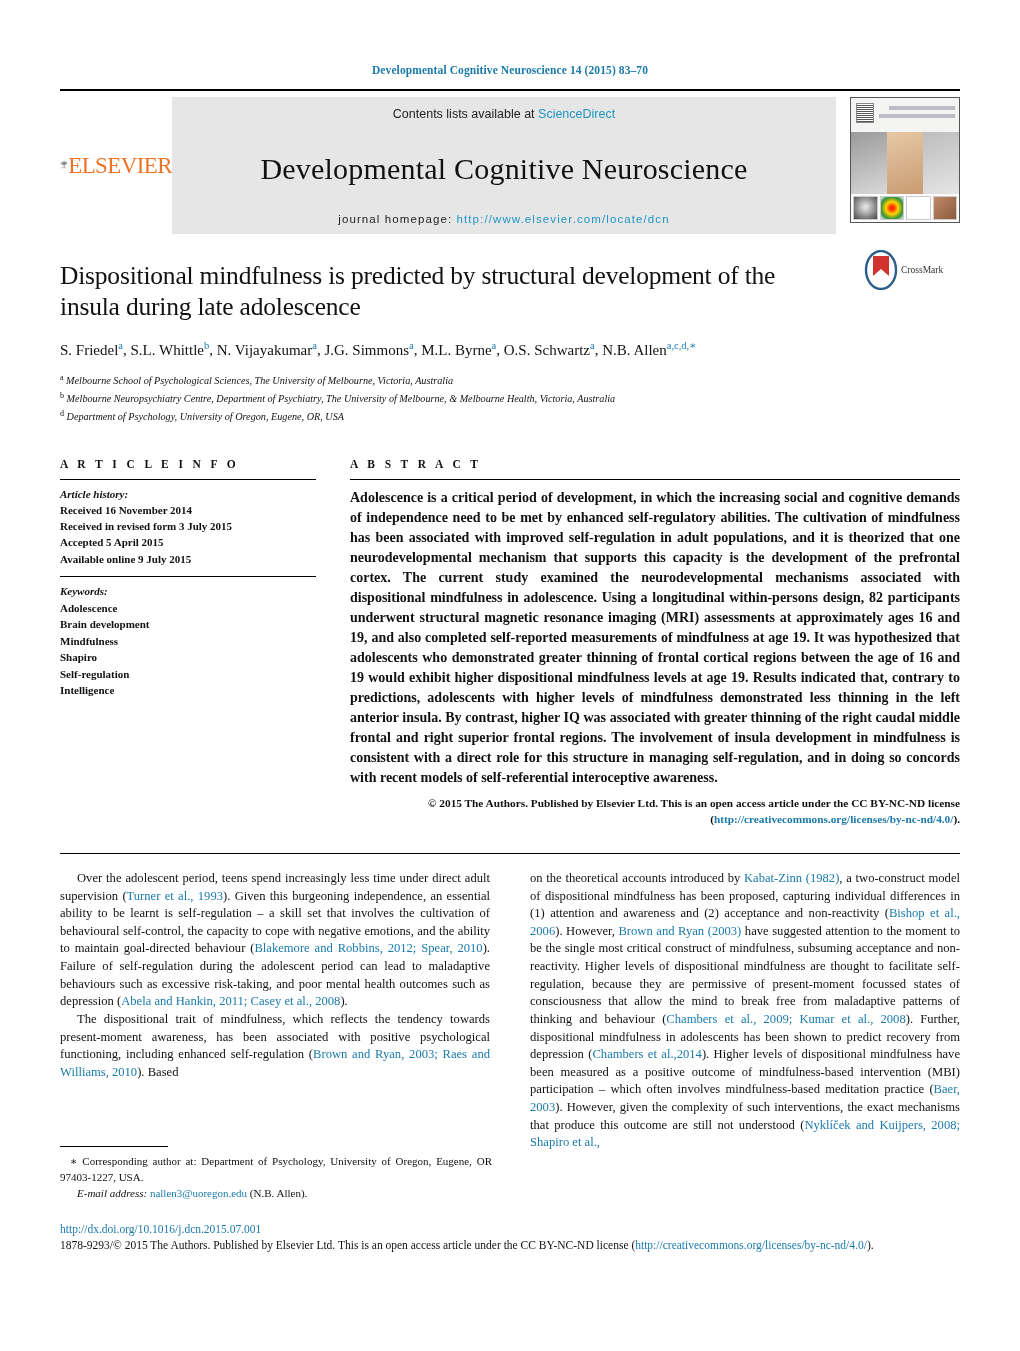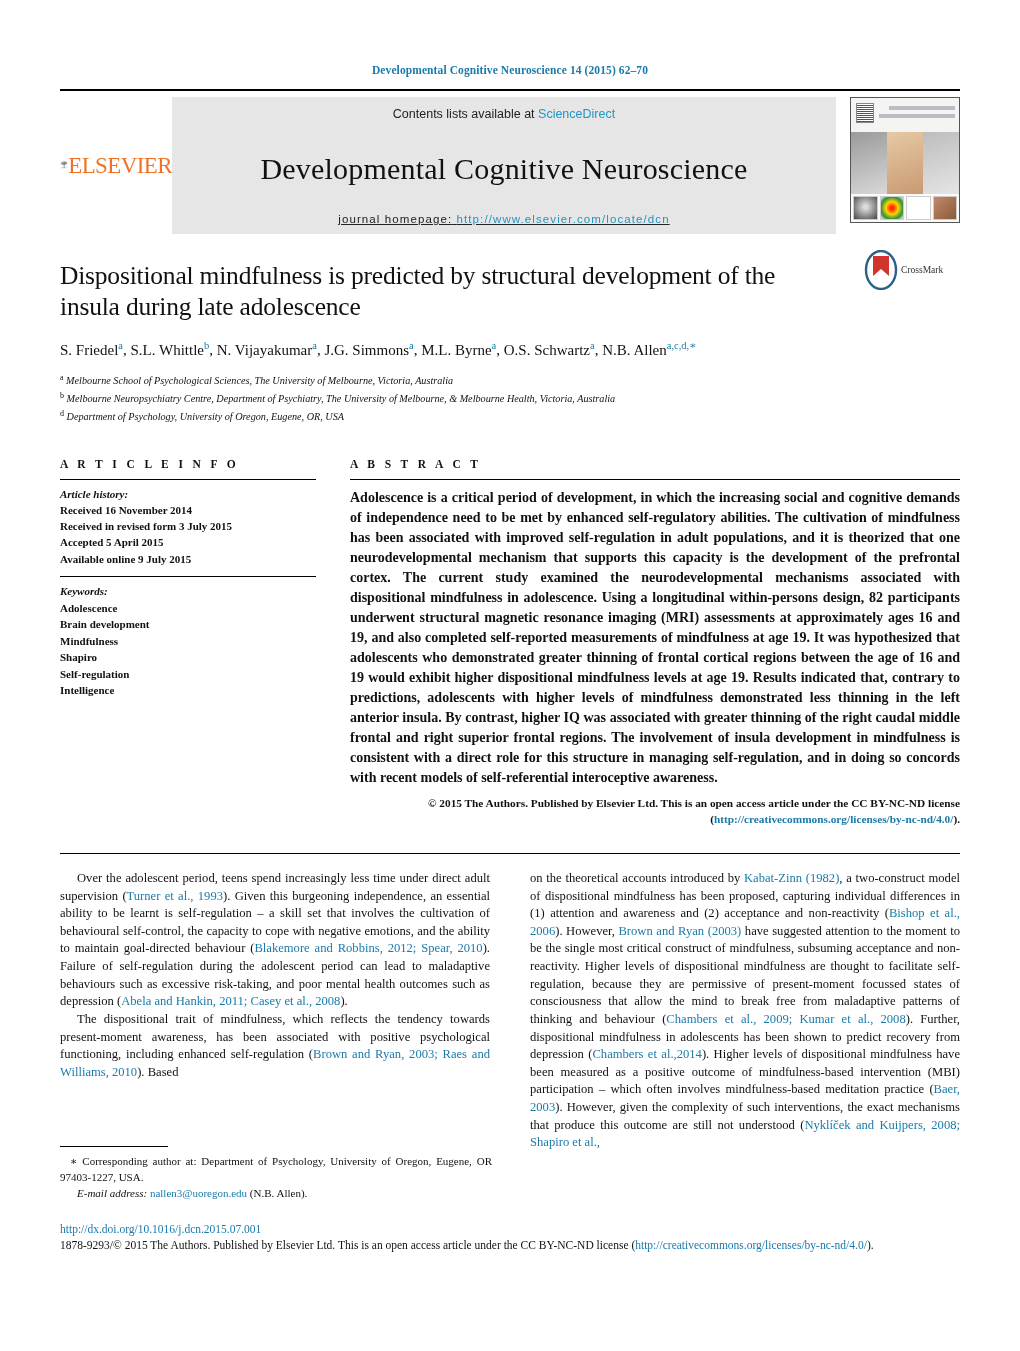--- a/index.html
+++ b/index.html
@@ -85,21 +85,20 @@
     color: #111;
     letter-spacing: .2px;
     line-height: 1.1;
     padding: 4px 0 2px 0;
   }
   .homepage-line {
     font-family: "Liberation Sans", sans-serif;
     font-size: 11.5px;
     letter-spacing: 1.1px;
     color: #222;
-    text-decoration: underline;
   }
   .homepage-line .url { color: #2196c4; }
   .cover-thumb {
     flex: 0 0 108px;
     width: 108px;
     margin-left: 14px;
     border: 1px solid #555;
     background: #fff;
     position: relative;
     overflow: hidden;
@@ -282,21 +281,21 @@
   .cv-b1 { background:radial-gradient(circle at 50% 45%, #ddd 10%, #888 60%, #444 100%); }
   .cv-b2 { background:radial-gradient(circle at 50% 50%, #ff2f00 12%, #ffd400 40%, #2f8f3a 72%, #f2f2f2 100%); }
   .cv-b3 { background:#fff; }
   .cv-b4 { background:linear-gradient(135deg,#c28a6a,#8a5a3a); }
 </style>
 </head>
 <body>
 
 <div class="page">
 
-  <div class="running-head">Developmental Cognitive Neuroscience 14 (2015) 62–70</div>
+  <div class="running-head">Developmental Cognitive Neuroscience 14 (2015) 83–70</div>
 
   <div class="masthead-wrap">
 
     <div class="elsevier-logo">
       <svg class="tree-svg" width="92" height="86" viewBox="0 0 92 86">
         <g fill="#1a1a1a">
           <ellipse cx="46" cy="22" rx="38" ry="17" fill="none" stroke="#1a1a1a" stroke-width="1"></ellipse>
           <g opacity="0.85">
             <circle cx="18" cy="20" r="4"></circle>
               <circle cx="27" cy="13" r="5"></circle>

